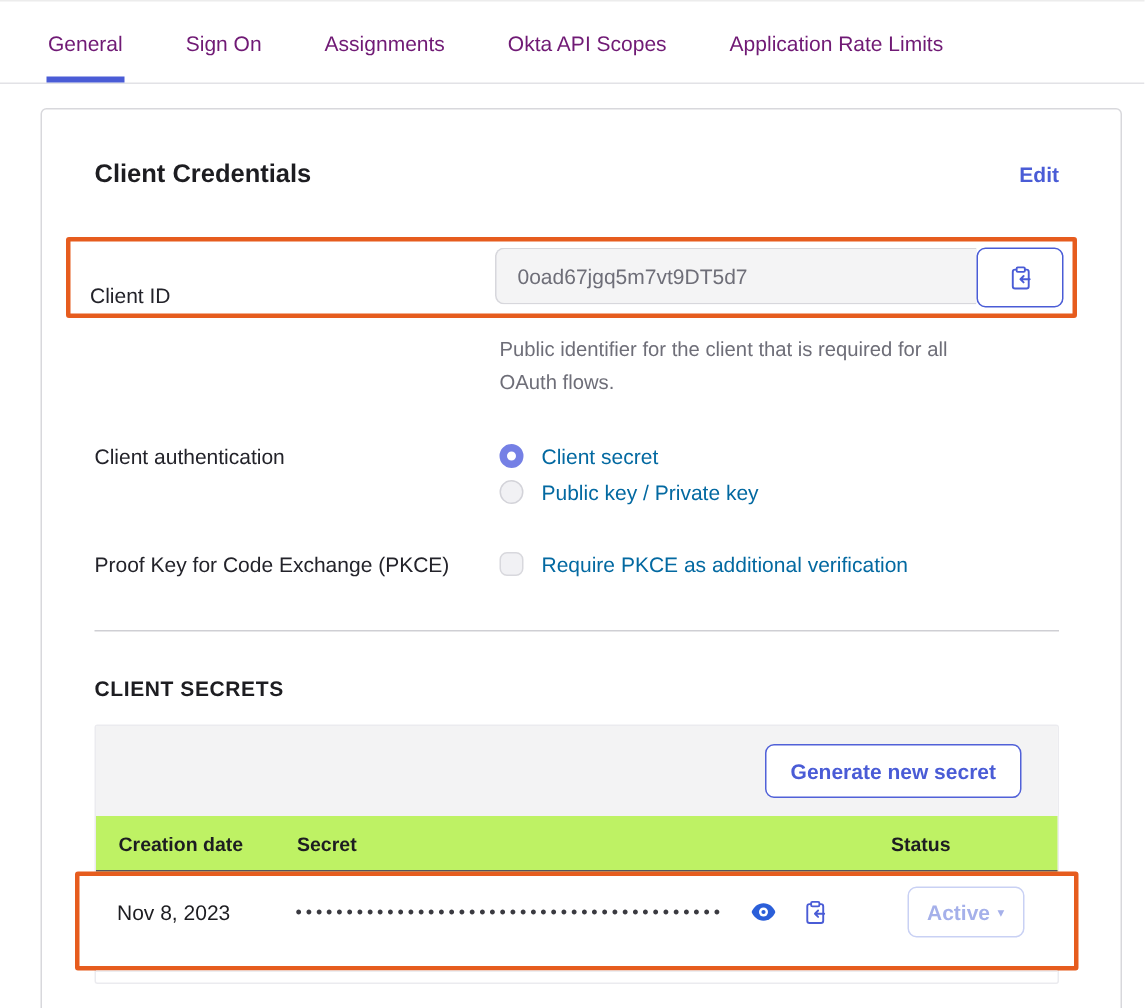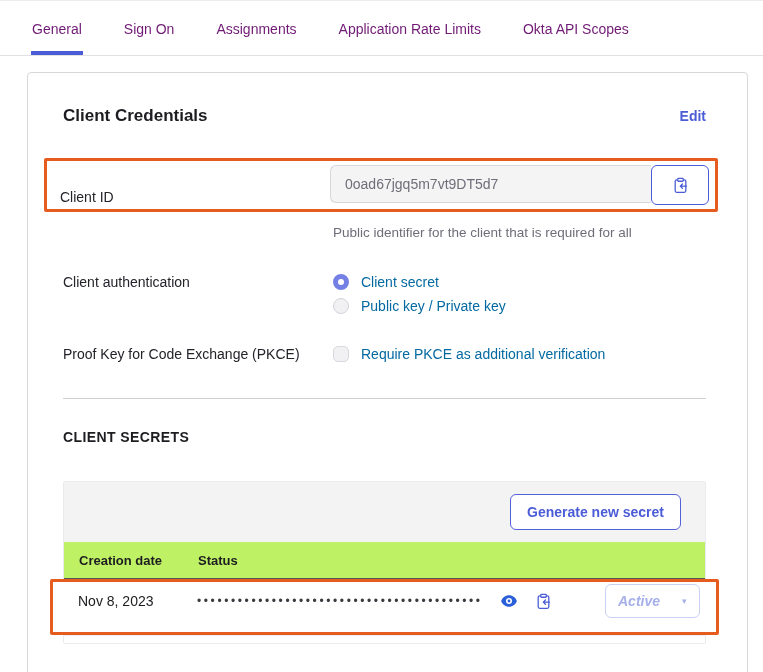--- a/index.html
+++ b/index.html
@@ -110,21 +110,21 @@
     background: #fff;
     border: 5px solid #7580e5;
   }
   .checkbox {
     width: 16px; height: 16px; border-radius: 5px;
     background: #f1f1f4; border: 1px solid #d8d8dd;
   }
 
   .divider { border: none; border-top: 1px solid #cfcfd4; margin: 36px 0 30px 0; }
 
-  .secrets-title { font-size: 14px; font-weight: 700; letter-spacing: 0.4px; margin-bottom: 36px; }
+  .secrets-title { font-size: 14px; font-weight: 700; letter-spacing: 0.4px; margin-bottom: 16px; }
 
   
   .secrets-panel { border: 1px solid #ebebef; border-radius: 2px; }
   .secrets-toolbar {
     height: 60px;
     background: #f3f3f4;
     display: flex;
     align-items: center;
     justify-content: flex-end;
     padding-right: 24px;
@@ -155,21 +155,21 @@
   .row-hl {
     border: 3px solid #e65c1e;
     border-radius: 2px;
     margin: 0 -14px;
     background: #fff;
   }
   .trow {
     display: grid;
     grid-template-columns: 119px 1fr 96px;
     padding: 0 15px 12px 25px;
-    height: 50px;
+    height: 60px;
     align-items: center;
   }
   .td-date { font-size: 14px; color: #1d1d21; }
   .td-secret { display: flex; align-items: center; gap: 17px; }
   .secret-dots {
     font-size: 12px;
     letter-spacing: 2.6px;
     color: #3a3a40;
     white-space: nowrap;
   }
@@ -178,38 +178,37 @@
   .status-btn {
     background: #fff;
     border: 1px solid #c9d1f4;
     border-radius: 6px;
     color: #a5b0ea;
     font-size: 14px;
     font-weight: 700;
     padding: 8px 12px;
     display: inline-flex;
     align-items: center;
-    gap: 22px;
+    gap: 5px;
     cursor: pointer;
     font-family: inherit;
-    font-style: italic;
   }
   .status-caret { font-size: 9px; color: #a5b0ea; }
 
   .table-bottom { height: 8px; border-top: 1px solid #ededf0; margin-top: 0; }
 </style>
 </head>
 <body>
 
 <nav class="tabbar">
   <div class="tab active">General</div>
   <div class="tab">Sign On</div>
   <div class="tab">Assignments</div>
+  <div class="tab">Okta API Scopes</div>
   <div class="tab">Application Rate Limits</div>
-  <div class="tab">Okta API Scopes</div>
 </nav>
 
 <main class="card">
 
   <div class="section-header">
     <h2 class="section-title">Client Credentials</h2>
     <a class="edit-link">Edit</a>
   </div>
 
   <div class="client-id-row hl-box">
@@ -224,20 +223,21 @@
             <path d="M13.6 8.6 H7.8 M9.8 6.6 L7.8 8.6 L9.8 10.6" stroke="#4a5cd6" stroke-width="1.2" stroke-linecap="round" stroke-linejoin="round"></path>
           </svg>
         </span>
       </button>
     </div>
   </div>
 
   <div class="help-text">
     <span>
       <span>Public identifier for the client that is required for all</span>
+      <span>OAuth flows.</span>
     </span>
   </div>
 
   <div class="field-row">
     <div class="field-label">Client authentication</div>
     <div class="controls">
       <div class="opt">
         <span class="radio selected"></span>
         <span>Client secret</span>
       </div>
@@ -262,20 +262,21 @@
 
   <h3 class="secrets-title">CLIENT SECRETS</h3>
 
   <div class="secrets-panel">
     <div class="secrets-toolbar">
       <button class="generate-btn">Generate new secret</button>
     </div>
 
     <div class="thead">
       <div class="th">Creation date</div>
+      <div class="th">Secret</div>
       <div class="th">Status</div>
     </div>
 
     <div class="row-hl">
       <div class="trow">
         <div class="td-date">Nov 8, 2023</div>
         <div class="td-secret">
           <span class="secret-dots">••••••••••••••••••••••••••••••••••••••••••</span>
           <button class="icon-btn">
             <span style="display:flex;">

